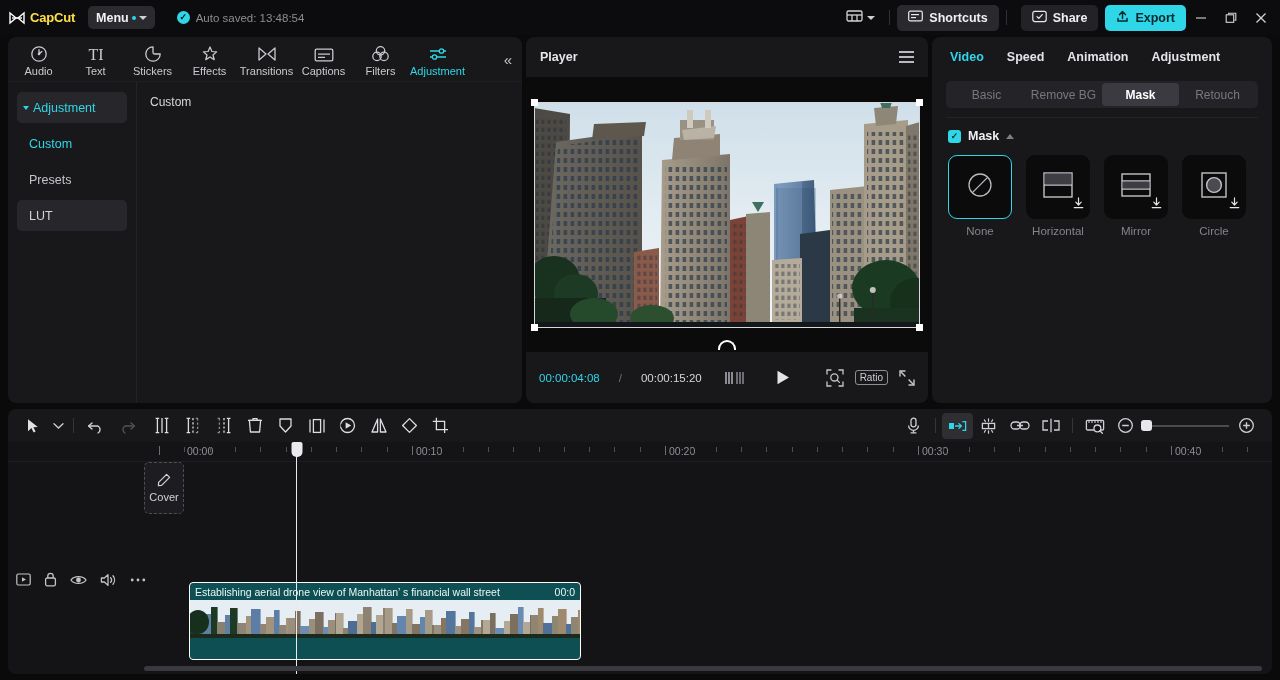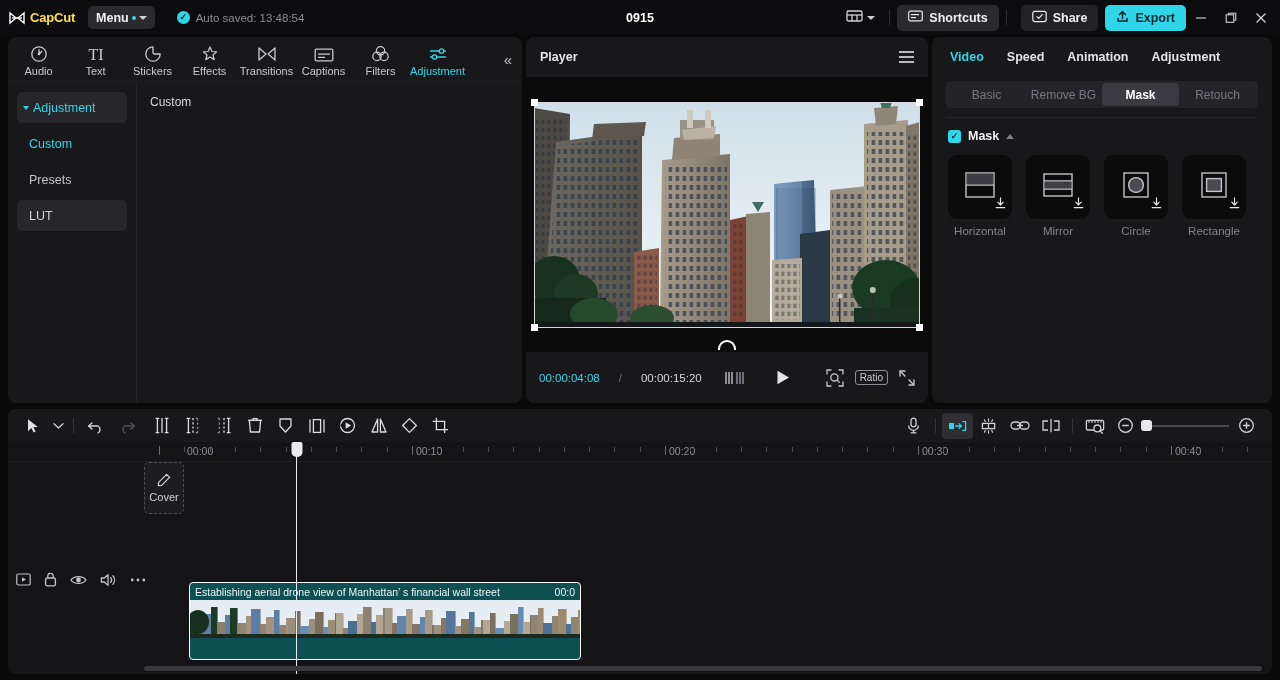--- a/index.html
+++ b/index.html
@@ -227,21 +227,20 @@
       <span>Menu</span>
       <span class="menu-dot"></span>
       <span class="caret-d"></span>
     </div>
 
     <div class="autosave">
       <span class="check-badge">✓</span>
       <span class="autosave-txt">Auto saved: 13:48:54</span>
     </div>
 
-    <div class="proj-title">0915</div>
 
     <div class="tb-right">
       <div class="layout-btn">
         <span>
           <svg width="17" height="14" viewBox="0 0 17 14">
             <rect x="1" y="2" width="15" height="10" rx="1.5" fill="none" stroke="#d2d2d8" stroke-width="1.3"></rect>
             <line x1="6" y1="6" x2="6" y2="12" stroke="#d2d2d8" stroke-width="1.3"></line>
             <line x1="11" y1="6" x2="11" y2="12" stroke="#d2d2d8" stroke-width="1.3"></line>
             <line x1="1" y1="6" x2="16" y2="6" stroke="#d2d2d8" stroke-width="1.3"></line>
           </svg>
@@ -597,20 +596,31 @@
       <div class="rp-divider"></div>
 
       <div class="mask-hdr">
         <span class="cb">✓</span>
         <span class="mask-lbl">Mask</span>
         <span class="tri-u"></span>
       </div>
 
       <div class="mask-grid">
 
+        <div class="mask-cell">
+          <div class="mask-box sel">
+            <span>
+              <svg width="30" height="30" viewBox="0 0 30 30">
+                <circle cx="15" cy="15" r="11" fill="none" stroke="#b9b9c0" stroke-width="1.3"></circle>
+                <line x1="7.4" y1="22.6" x2="22.6" y2="7.4" stroke="#b9b9c0" stroke-width="1.3"></line>
+              </svg>
+            </span>
+          </div>
+          <span class="mask-name">None</span>
+        </div>
 
         <div class="mask-cell">
           <div class="mask-box">
             <span>
               <svg width="32" height="30" viewBox="0 0 32 30">
                 <rect x="2" y="3" width="28" height="24" fill="none" stroke="#c2c2c8" stroke-width="1.4"></rect>
                 <line x1="2" y1="15" x2="30" y2="15" stroke="#c2c2c8" stroke-width="1.4"></line>
                 <rect x="2.7" y="3.7" width="26.6" height="10.6" fill="#3d3d43"></rect>
               </svg>
             </span>
@@ -655,37 +665,20 @@
             <span class="dl-badge">
               <svg width="11" height="12" viewBox="0 0 11 12">
                 <path d="M5.5 0.8 L5.5 7.6 M2.8 5.2 L5.5 8 L8.2 5.2" fill="none" stroke="#e4e4e9" stroke-width="1.2" stroke-linecap="round" stroke-linejoin="round"></path>
                 <line x1="1.2" y1="10.6" x2="9.8" y2="10.6" stroke="#e4e4e9" stroke-width="1.2" stroke-linecap="round"></line>
               </svg>
             </span>
           </div>
           <span class="mask-name">Circle</span>
         </div>
 
-        <div class="mask-cell">
-          <div class="mask-box">
-            <span>
-              <svg width="30" height="30" viewBox="0 0 30 30">
-                <rect x="3" y="3" width="24" height="24" fill="none" stroke="#c2c2c8" stroke-width="1.4"></rect>
-                <rect x="7.6" y="8.6" width="14.8" height="12.8" fill="#4a4a50" stroke="#c2c2c8" stroke-width="1.4"></rect>
-              </svg>
-            </span>
-            <span class="dl-badge">
-              <svg width="11" height="12" viewBox="0 0 11 12">
-                <path d="M5.5 0.8 L5.5 7.6 M2.8 5.2 L5.5 8 L8.2 5.2" fill="none" stroke="#e4e4e9" stroke-width="1.2" stroke-linecap="round" stroke-linejoin="round"></path>
-                <line x1="1.2" y1="10.6" x2="9.8" y2="10.6" stroke="#e4e4e9" stroke-width="1.2" stroke-linecap="round"></line>
-              </svg>
-            </span>
-          </div>
-          <span class="mask-name">Rectangle</span>
-        </div>
 
 
       </div>
     </div>
   </div>
 
   <div class="timeline">
 
     <div class="tl-toolbar">
       <div class="tt-ico">

